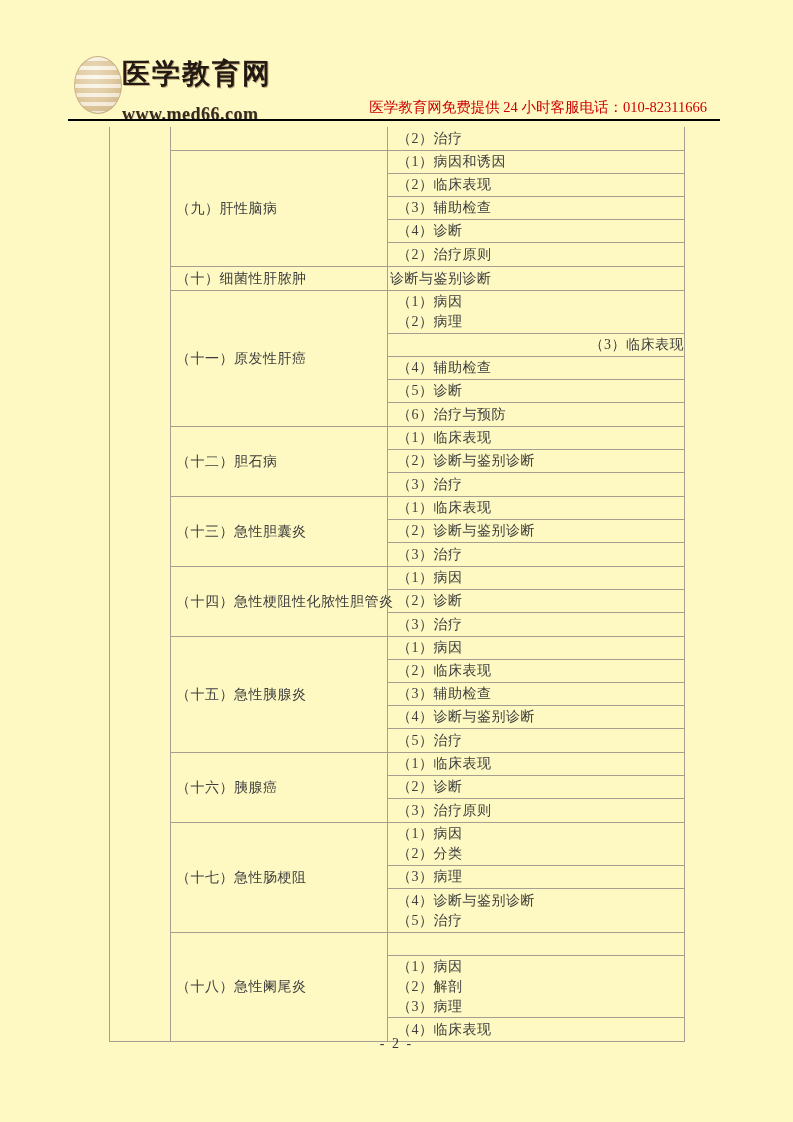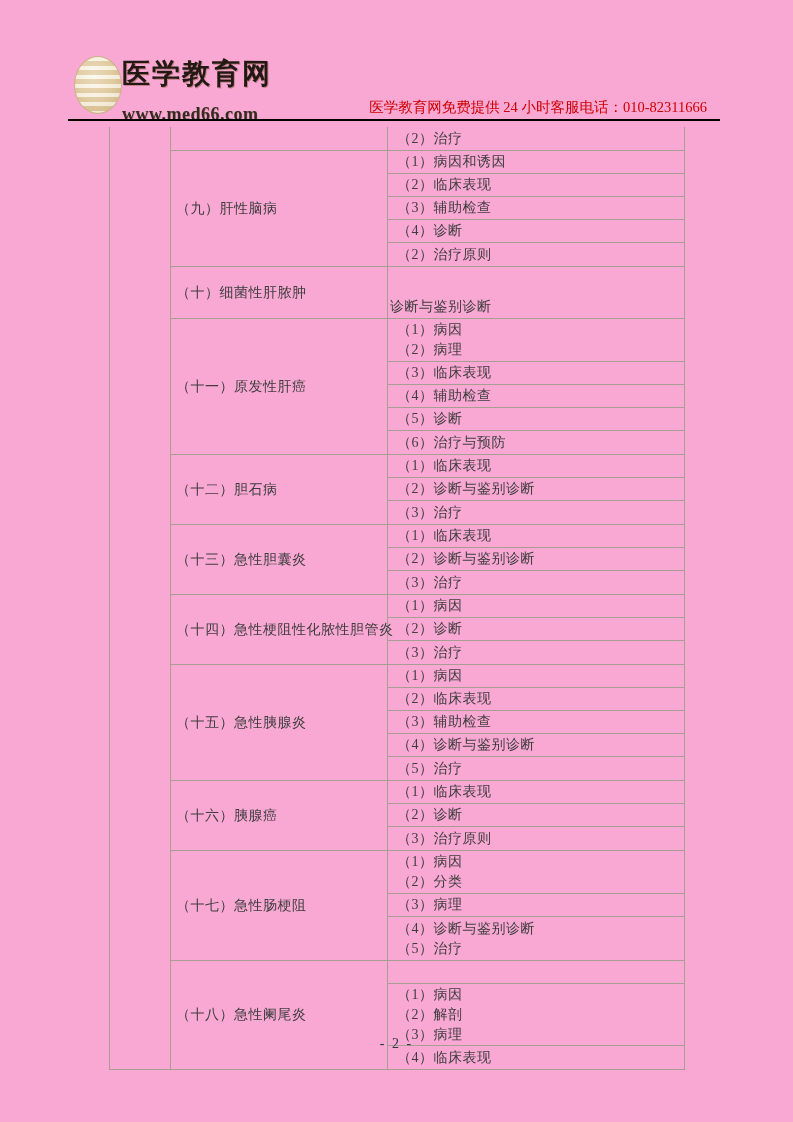--- a/index.html
+++ b/index.html
@@ -1,18 +1,18 @@
 <!DOCTYPE html>
 <html><head>
 <meta charset="utf-8">
 <style>
   html,body { margin:0; padding:0; background:#888; }
   .page {
     position:relative; width:793px; height:1122px; margin:0 auto;
-    background:#f9a8d4; overflow:hidden;
+    background:#fef9c3; overflow:hidden;
     font-family:"Liberation Serif","DejaVu Serif",serif;
     color:#3d3d3d;
   }
   
   .logo-ball {
     position:absolute; left:74px; top:56px; width:46px; height:56px;
     border-radius:50%;
     background:
       repeating-linear-gradient(180deg, rgba(255,255,255,0.55) 0 4px, rgba(205,175,125,0.38) 4px 9px),
       radial-gradient(ellipse at 42% 35%, #f9f2e0 0%, #eeddb9 45%, #d9c196 80%, #c9ad7e 100%);
@@ -113,33 +113,33 @@
               <div class="topic-line">（4）诊断</div>
             </div>
             <div class="cell-sub" style="height: 23px;">
               <div class="topic-line">（2）治疗原则</div>
             </div>
           </div>
         </div>
         <div class="block">
           <div class="cell-label">（十）细菌性肝脓肿</div>
           <div class="subcol">
-            <div class="cell-sub flush" style="height: 23px; margin-top: 28px;">
+            <div class="cell-sub flush" style="height: 23px;">
               <div class="topic-line">诊断与鉴别诊断</div>
             </div>
           </div>
         </div>
         <div class="block">
           <div class="cell-label">（十一）原发性肝癌</div>
           <div class="subcol">
             <div class="cell-sub" style="height: 43px;">
               <div class="topic-line">（1）病因</div>
               <div class="topic-line">（2）病理</div>
             </div>
-            <div class="cell-sub" style="height: 23px;">
+            <div class="cell-sub" style="height: 23px; text-align: right;">
               <div class="topic-line">（3）临床表现</div>
             </div>
             <div class="cell-sub" style="height: 23px;">
               <div class="topic-line">（4）辅助检查</div>
             </div>
             <div class="cell-sub" style="height: 23px;">
               <div class="topic-line">（5）诊断</div>
             </div>
             <div class="cell-sub" style="height: 23px;">
               <div class="topic-line">（6）治疗与预防</div>

